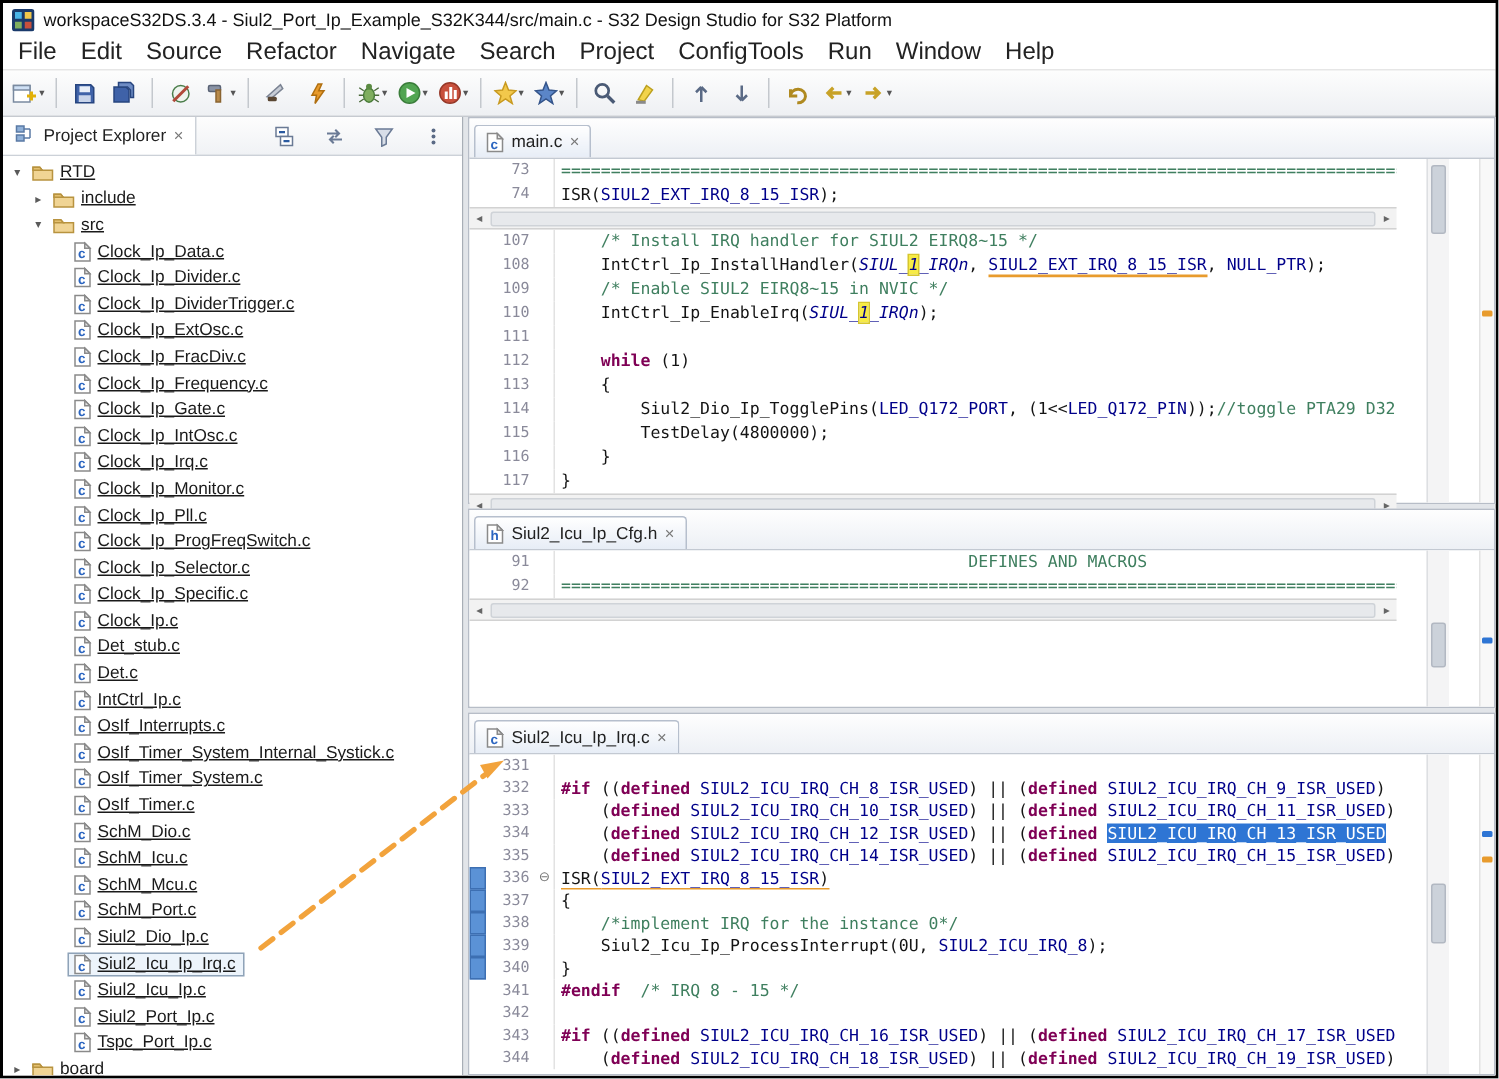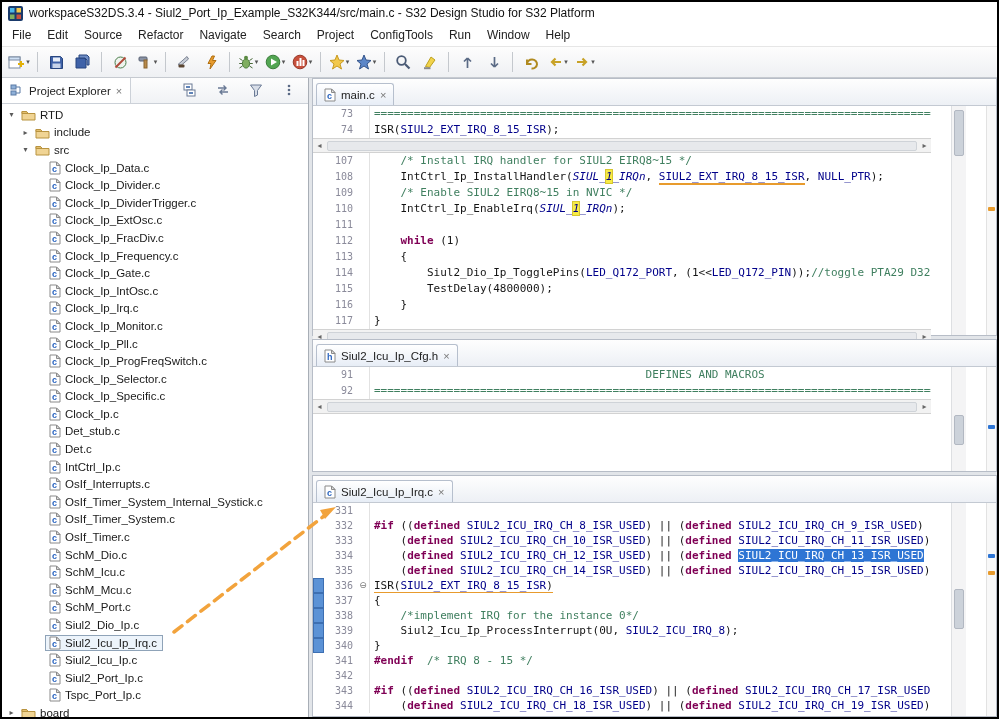--- a/index.html
+++ b/index.html
@@ -1,39 +1,39 @@
 <!DOCTYPE html>
 <html><head>
 <meta charset="utf-8">
 <style>
   html,body{margin:0;padding:0;background:#d8d8d8;}
   .window{width:999px;height:719px;box-sizing:border-box;border:2px solid #000;background:#fff;
     font-family:"Liberation Sans",sans-serif;position:relative;overflow:hidden;display:flex;flex-direction:column;}
   .titlebar{height:22px;flex:none;display:flex;align-items:center;gap:6px;padding:0 6px;font-size:12px;color:#111;background:#fff;}
-  .menubar{height:22px;flex:none;display:flex;align-items:center;font-size:12px;color:#222;background:#fff;padding-left:2px;}
+  .menubar{height:22px;flex:none;display:flex;align-items:center;font-size:16px;color:#222;background:#fff;padding-left:2px;}
   .menu-item{padding:3px 8px;border-radius:2px;}
   .toolbar{height:30px;flex:none;display:flex;align-items:center;gap:1px;padding:0 4px;
     background:linear-gradient(#fdfdfd,#eef0f3);border-top:1px solid #e6e6e6;border-bottom:1px solid #c6cad0;}
   .tbtn{height:24px;min-width:22px;display:flex;align-items:center;justify-content:center;border-radius:3px;padding:0 2px;}
   .dd{font-size:7px;color:#555;margin-left:1px;}
   .tsep{width:1px;height:20px;background:#c4c8cd;margin:0 4px;flex:none;}
   .icw{display:inline-flex;align-items:center;justify-content:center;}
   .body{flex:1;display:flex;min-height:0;background:#eceef1;}
   
   .left{width:306px;flex:none;display:flex;flex-direction:column;background:#fff;border-right:1px solid #a8aeb6;}
-  .pe-head{height:25px;flex:none;display:flex;align-items:flex-start;background:linear-gradient(#fdfdfd,#f0f2f5);border-bottom:1px solid #ccd1d8;}
+  .pe-head{height:25px;flex:none;display:flex;align-items:flex-end;background:linear-gradient(#fdfdfd,#f0f2f5);border-bottom:1px solid #ccd1d8;}
   .pe-tab{display:flex;align-items:center;gap:5px;height:100%;padding:0 8px;background:#fff;border-right:1px solid #ccd1d8;font-size:11.5px;color:#222;}
   .pe-tools{margin-left:auto;display:flex;align-items:center;gap:7px;padding-right:6px;}
   .close{color:#777;font-size:11px;cursor:default;}
   .tree{flex:1;overflow:hidden;padding-top:2px;font-size:11.5px;color:#1a1a1a;}
   .trow{height:17.6px;display:flex;align-items:center;white-space:nowrap;}
   .arrow{width:11px;flex:none;font-size:8px;color:#5a5a5a;text-align:center;}
   .ibox{display:inline-flex;align-items:center;gap:4px;padding:0 3px;border:1px solid transparent;}
   .ibox.selected{border:1px solid #8fa3b8;background:#edf4fb;}
-  .tlabel{padding-right:2px;}
+  .tlabel{padding-right:2px;text-decoration:underline;}
   .sash{width:3px;flex:none;background:#e2e5e9;}
   
   .editors{flex:1;display:flex;flex-direction:column;min-width:0;background:#e2e5e9;}
   .egroup{display:flex;flex-direction:column;min-height:0;background:#fff;border:1px solid #b7bdc7;box-sizing:border-box;}
   .eg0{height:258px;flex:none;margin-bottom:3px;}
   .eg1{height:133px;flex:none;margin-bottom:3px;}
   .eg2{flex:1;}
   .etabs{height:24px;flex:none;display:flex;align-items:flex-end;padding:2px 2px 0 3px;
     background:linear-gradient(#fefefe,#edf0f5);border-bottom:1px solid #c3c9d2;}
   .etab{height:21px;display:flex;align-items:center;gap:5px;padding:0 7px;font-size:11.5px;color:#222;

